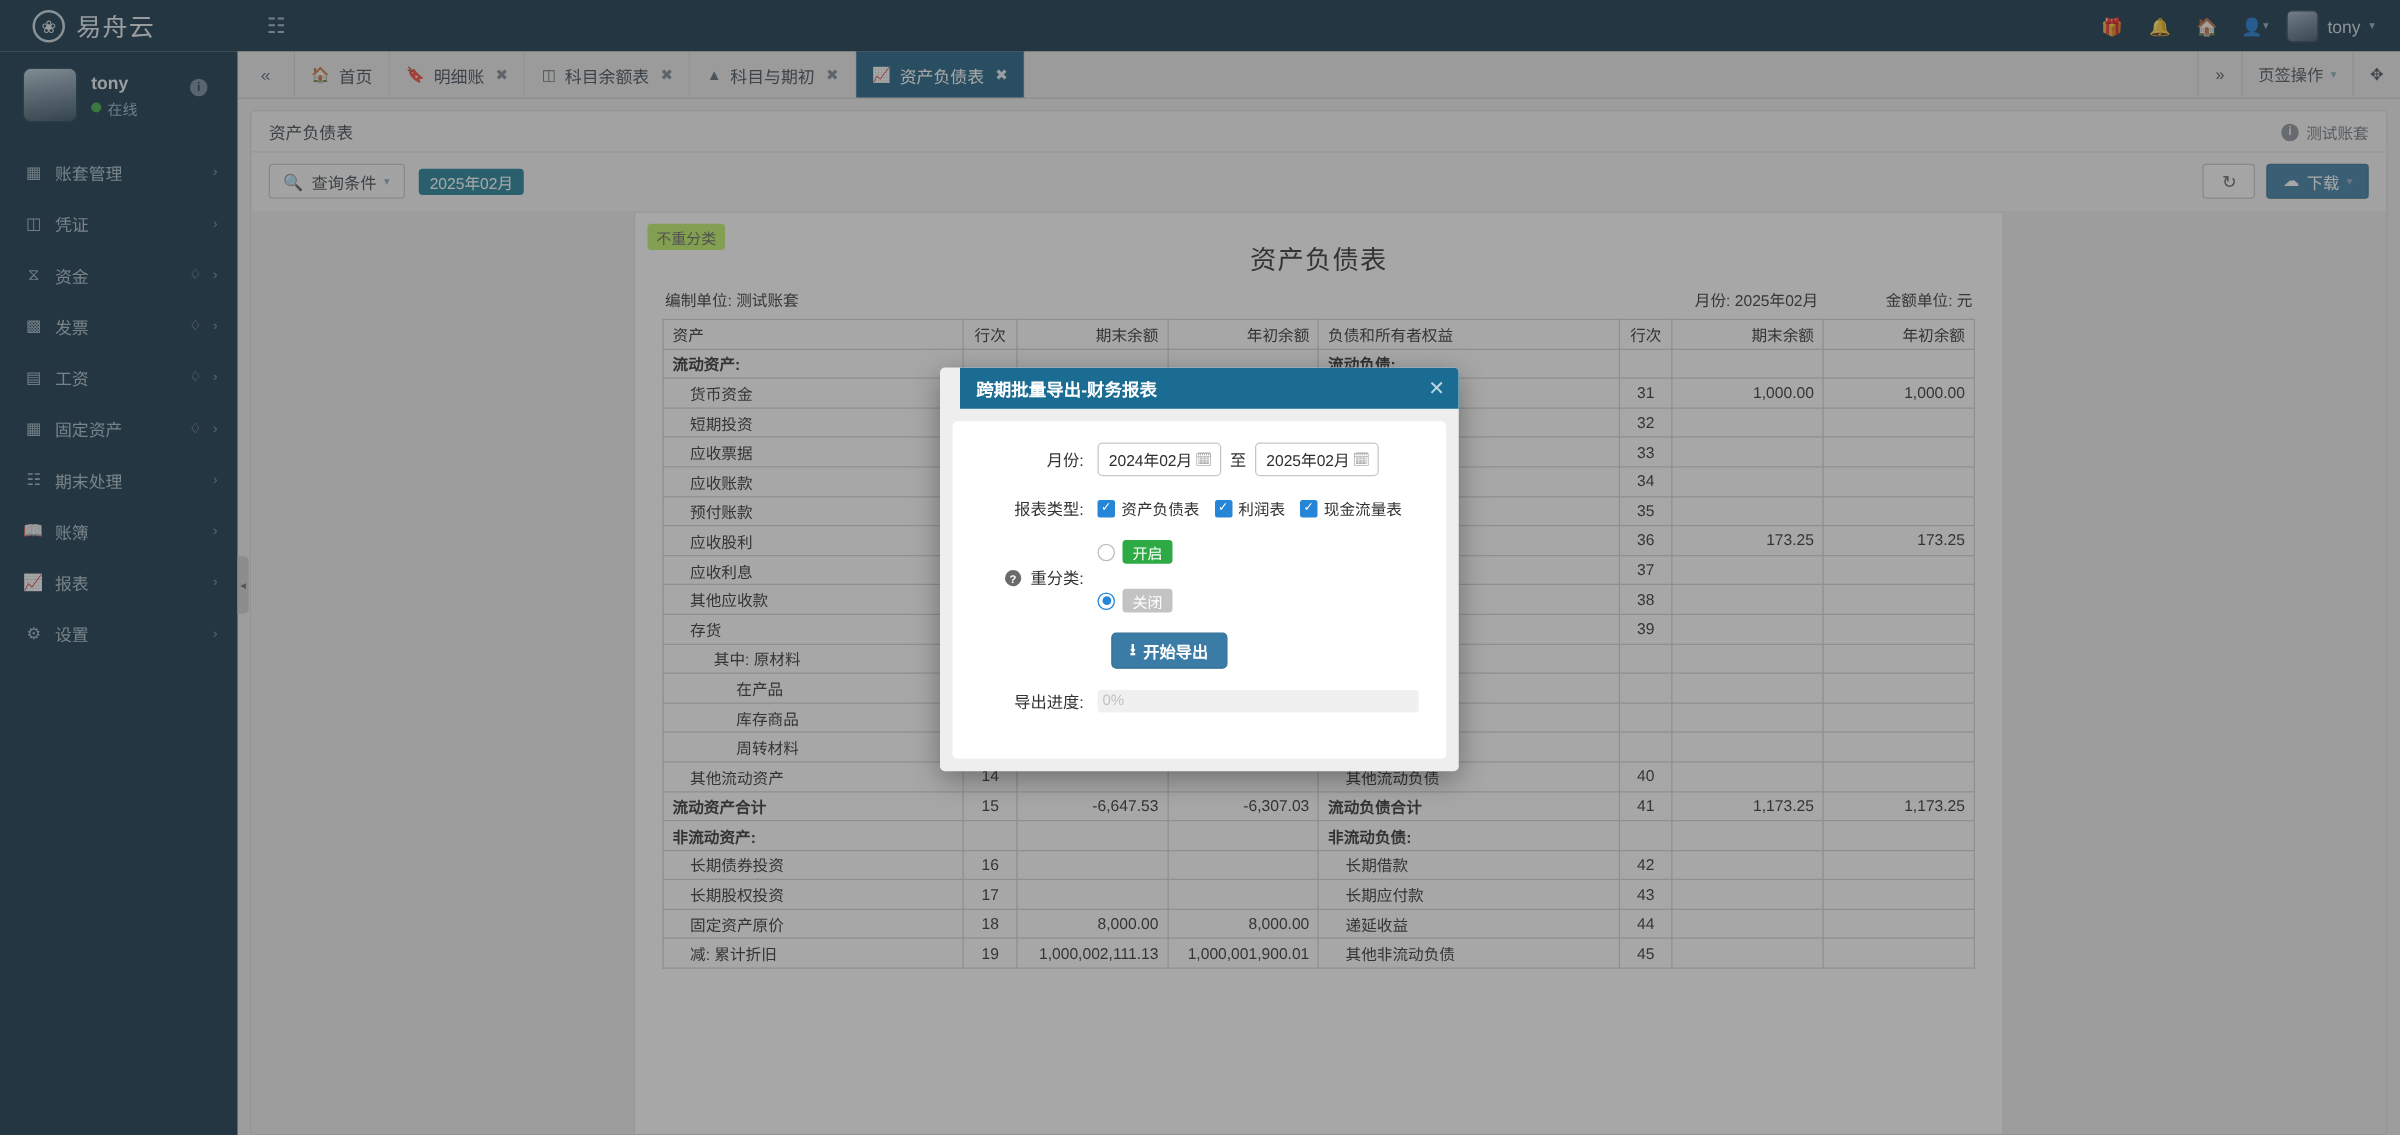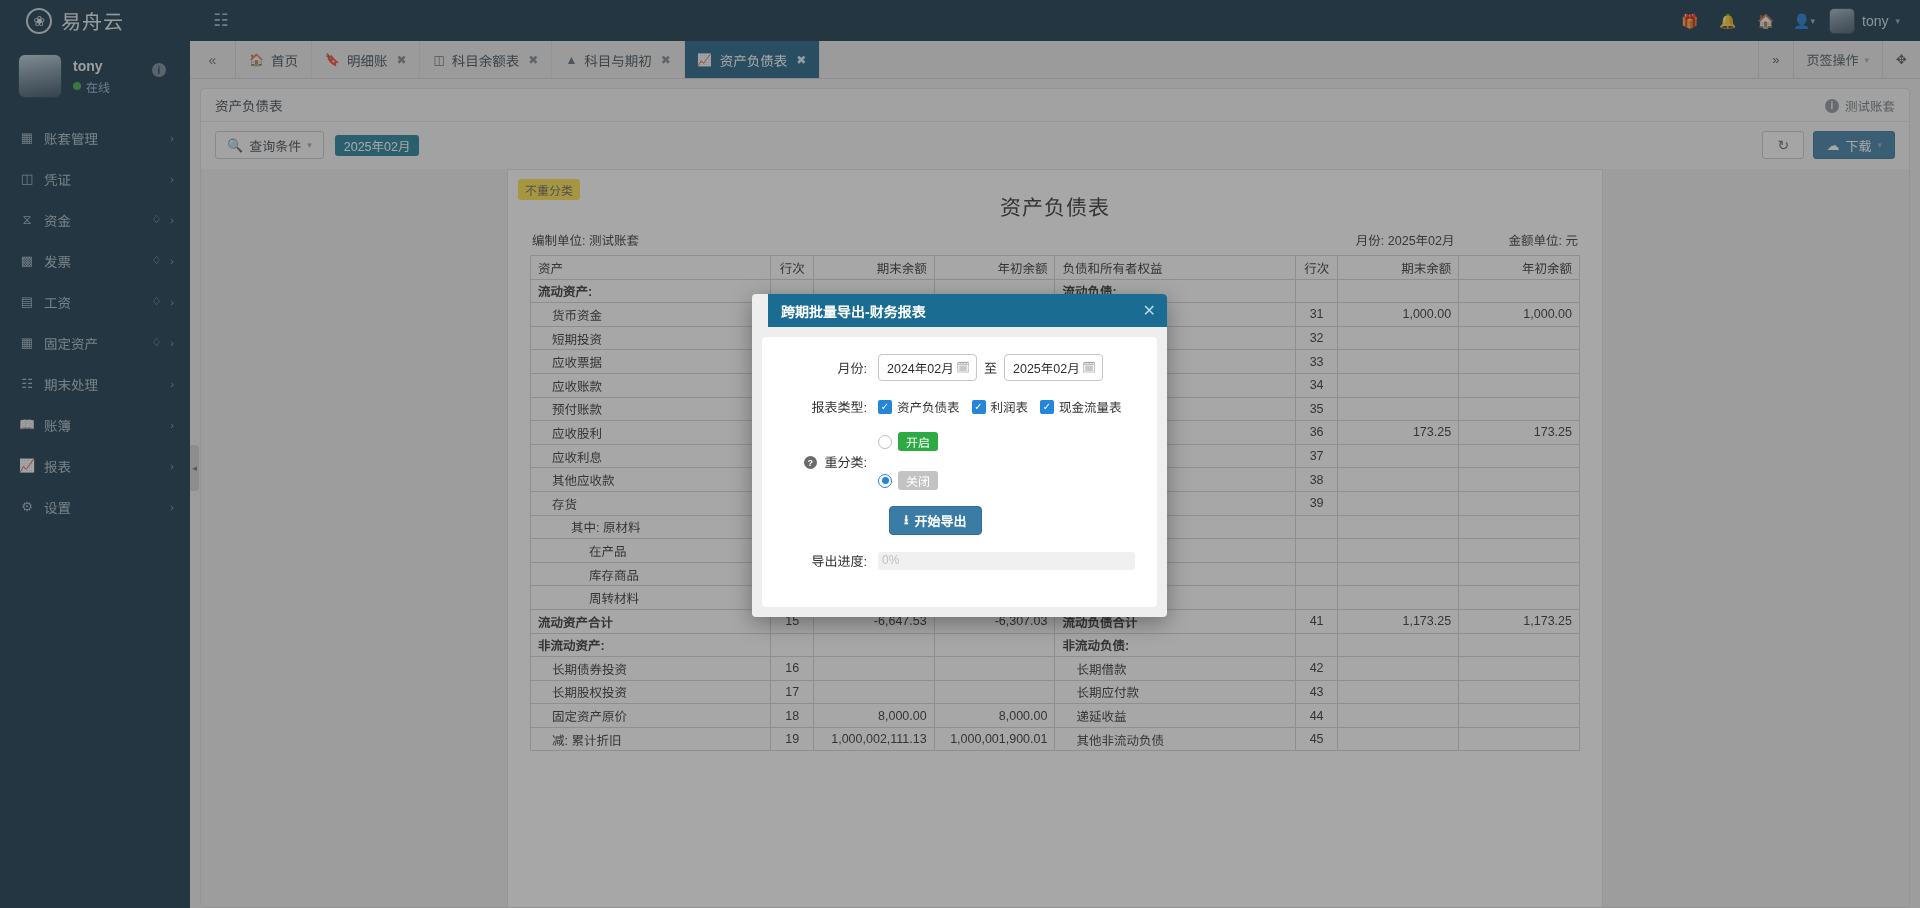--- a/index.html
+++ b/index.html
@@ -184,21 +184,21 @@
     position: absolute; left: 0; top: 80px; right: 0; bottom: 0;
     overflow: hidden; background: #ededed;
   }
   .sheet {
     width: 1096px; margin: 0 auto; background: #ffffff;
     border: 1px solid #e0e0e0; padding: 8px 22px 0 22px;
     min-height: 760px; position: relative;
   }
   .tag-noreclass {
     position: absolute; left: 10px; top: 9px;
-    background: #fde047; color: #646464; font-size: 12px;
+    background: #bef264; color: #646464; font-size: 12px;
     padding: 2px 7px; border-radius: 3px; cursor: pointer;
   }
   .sheet-title {
     text-align: center; font-size: 21px; color: #2e2e2e;
     padding: 13px 0 7px 0; letter-spacing: 1px;
   }
   .sheet-sub {
     font-size: 12.5px; color: #444; text-align: right; padding-right: 2px;
   }
   .sheet-meta {
@@ -635,20 +635,30 @@
                   <td class="c-name lvl3">周转材料</td>
                   <td class="c-row ctr">13</td>
                   <td class="c-amt num"></td>
                   <td class="c-amt num"></td>
                   <td class="c-name lvl1"></td>
                   <td class="c-row ctr"></td>
                   <td class="c-amt num"></td>
                   <td class="c-amt num"></td>
                 </tr>
                 <tr>
+                  <td class="c-name lvl1">其他流动资产</td>
+                  <td class="c-row ctr">14</td>
+                  <td class="c-amt num"></td>
+                  <td class="c-amt num"></td>
+                  <td class="c-name lvl1">其他流动负债</td>
+                  <td class="c-row ctr">40</td>
+                  <td class="c-amt num"></td>
+                  <td class="c-amt num"></td>
+                </tr>
+                <tr>
                   <td class="c-name lvl0">流动资产合计</td>
                   <td class="c-row ctr">15</td>
                   <td class="c-amt num neg">-6,647.53</td>
                   <td class="c-amt num neg">-6,307.03</td>
                   <td class="c-name lvl0">流动负债合计</td>
                   <td class="c-row ctr">41</td>
                   <td class="c-amt num">1,173.25</td>
                   <td class="c-amt num">1,173.25</td>
                 </tr>
                 <tr>

